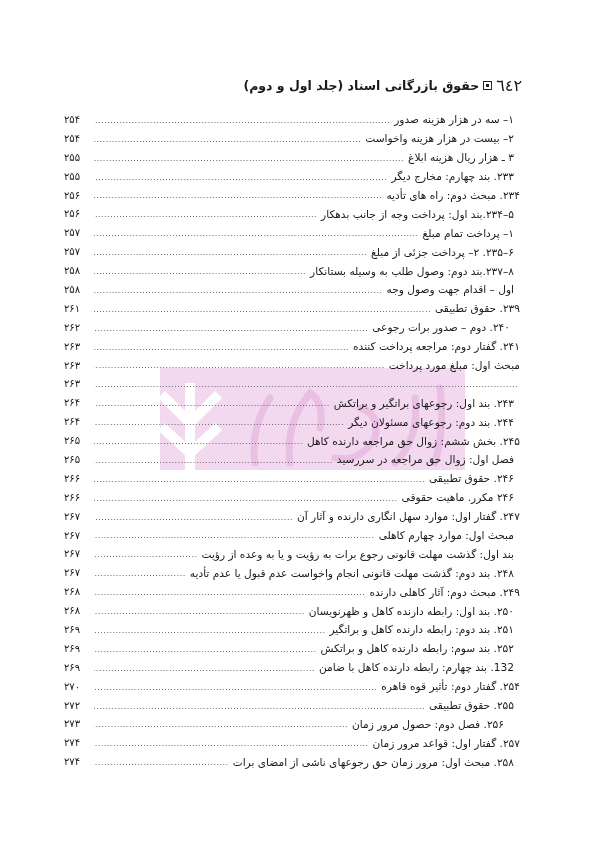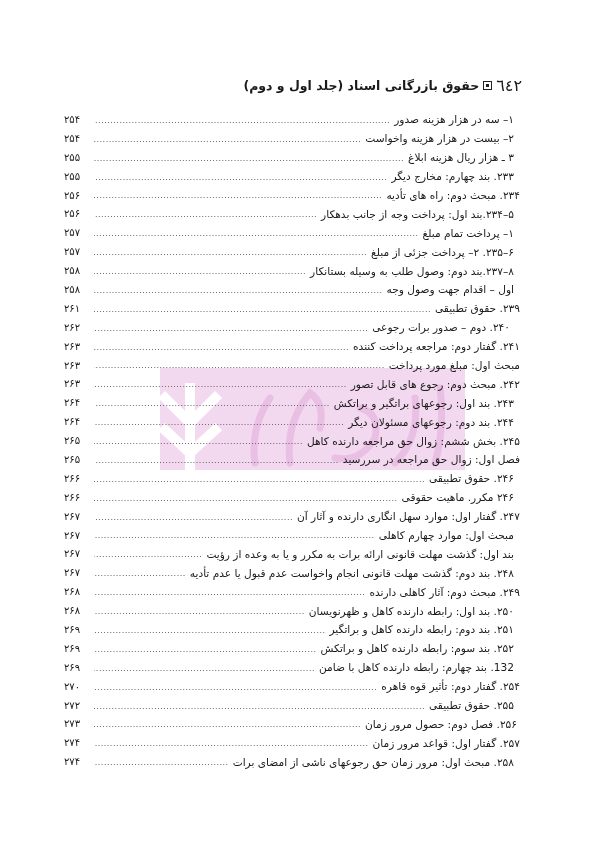--- a/index.html
+++ b/index.html
@@ -115,41 +115,40 @@
         <span class="title" style="margin-right: 0px; text-align: right;">۲۴۱. گفتار دوم: مراجعه پرداخت کننده</span>
         <span class="dots"></span>
         <span class="num">۲۶۳</span>
       </div>
       <div class="row">
         <span class="title" style="margin-right: 0px;">مبحث اول: مبلغ مورد پرداخت</span>
         <span class="dots"></span>
         <span class="num">۲۶۳</span>
       </div>
       <div class="row">
-        <span class="title" style="margin-right: 0px;">۲۴۲. مبحث دوم: رجوع های قابل تصور</span>
         <span class="dots"></span>
         <span class="num">۲۶۳</span>
       </div>
       <div class="row">
         <span class="title" style="margin-right: 6px;">۲۴۳. بند اول: رجوعهای براتگیر و براتکش</span>
         <span class="dots"></span>
         <span class="num">۲۶۴</span>
       </div>
       <div class="row">
         <span class="title" style="margin-right: 6px;">۲۴۴. بند دوم: رجوعهای مسئولان دیگر</span>
         <span class="dots"></span>
         <span class="num">۲۶۴</span>
       </div>
       <div class="row">
         <span class="title" style="margin-right: 0px;">۲۴۵. بخش ششم: زوال حق مراجعه دارنده کاهل</span>
         <span class="dots"></span>
         <span class="num">۲۶۵</span>
       </div>
       <div class="row">
-        <span class="title" style="">فصل اول: زوال حق مراجعه در سررسید</span>
+        <span class="title" style="margin-right: 6px;">فصل اول: زوال حق مراجعه در سررسید</span>
         <span class="dots"></span>
         <span class="num">۲۶۵</span>
       </div>
       <div class="row">
         <span class="title" style="margin-right: 6px;">۲۴۶. حقوق تطبیقی</span>
         <span class="dots"></span>
         <span class="num">۲۶۶</span>
       </div>
       <div class="row">
         <span class="title" style="margin-right: 6px;">۲۴۶ مکرر. ماهیت حقوقی</span>
@@ -160,21 +159,21 @@
         <span class="title" style="margin-right: 0px;">۲۴۷. گفتار اول: موارد سهل انگاری دارنده و آثار آن</span>
         <span class="dots"></span>
         <span class="num">۲۶۷</span>
       </div>
       <div class="row">
         <span class="title" style="margin-right: 6px;">مبحث اول: موارد چهارم کاهلی</span>
         <span class="dots"></span>
         <span class="num">۲۶۷</span>
       </div>
       <div class="row">
-        <span class="title" style="margin-right: 6px;">بند اول: گذشت مهلت قانونی ارائه برات به مکرر و یا به وعده از رؤیت</span>
+        <span class="title" style="margin-right: 6px;">بند اول: گذشت مهلت قانونی رجوع برات به رؤیت و یا به وعده از رؤیت</span>
         <span class="dots"></span>
         <span class="num">۲۶۷</span>
       </div>
       <div class="row">
         <span class="title" style="margin-right: 6px;">۲۴۸. بند دوم: گذشت مهلت قانونی انجام واخواست عدم قبول یا عدم تأدیه</span>
         <span class="dots"></span>
         <span class="num">۲۶۷</span>
       </div>
       <div class="row">
         <span class="title" style="margin-right: 0px;">۲۴۹. مبحث دوم: آثار کاهلی دارنده</span>
@@ -205,21 +204,21 @@
         <span class="title" style="margin-right: 0px;">۲۵۴. گفتار دوم: تأثیر قوه قاهره</span>
         <span class="dots"></span>
         <span class="num">۲۷۰</span>
       </div>
       <div class="row">
         <span class="title" style="margin-right: 6px;">۲۵۵. حقوق تطبیقی</span>
         <span class="dots"></span>
         <span class="num">۲۷۲</span>
       </div>
       <div class="row">
-        <span class="title" style="margin-right: 3px;">۲۵۶. فصل دوم: حصول مرور زمان</span>
+        <span class="title" style="margin-right: 16px;">۲۵۶. فصل دوم: حصول مرور زمان</span>
         <span class="dots"></span>
         <span class="num">۲۷۳</span>
       </div>
       <div class="row">
         <span class="title" style="margin-right: 0px;">۲۵۷. گفتار اول: قواعد مرور زمان</span>
         <span class="dots"></span>
         <span class="num">۲۷۴</span>
       </div>
       <div class="row">
         <span class="title" style="margin-right: 6px;">۲۵۸. مبحث اول: مرور زمان حق رجوعهای ناشی از امضای برات</span>

